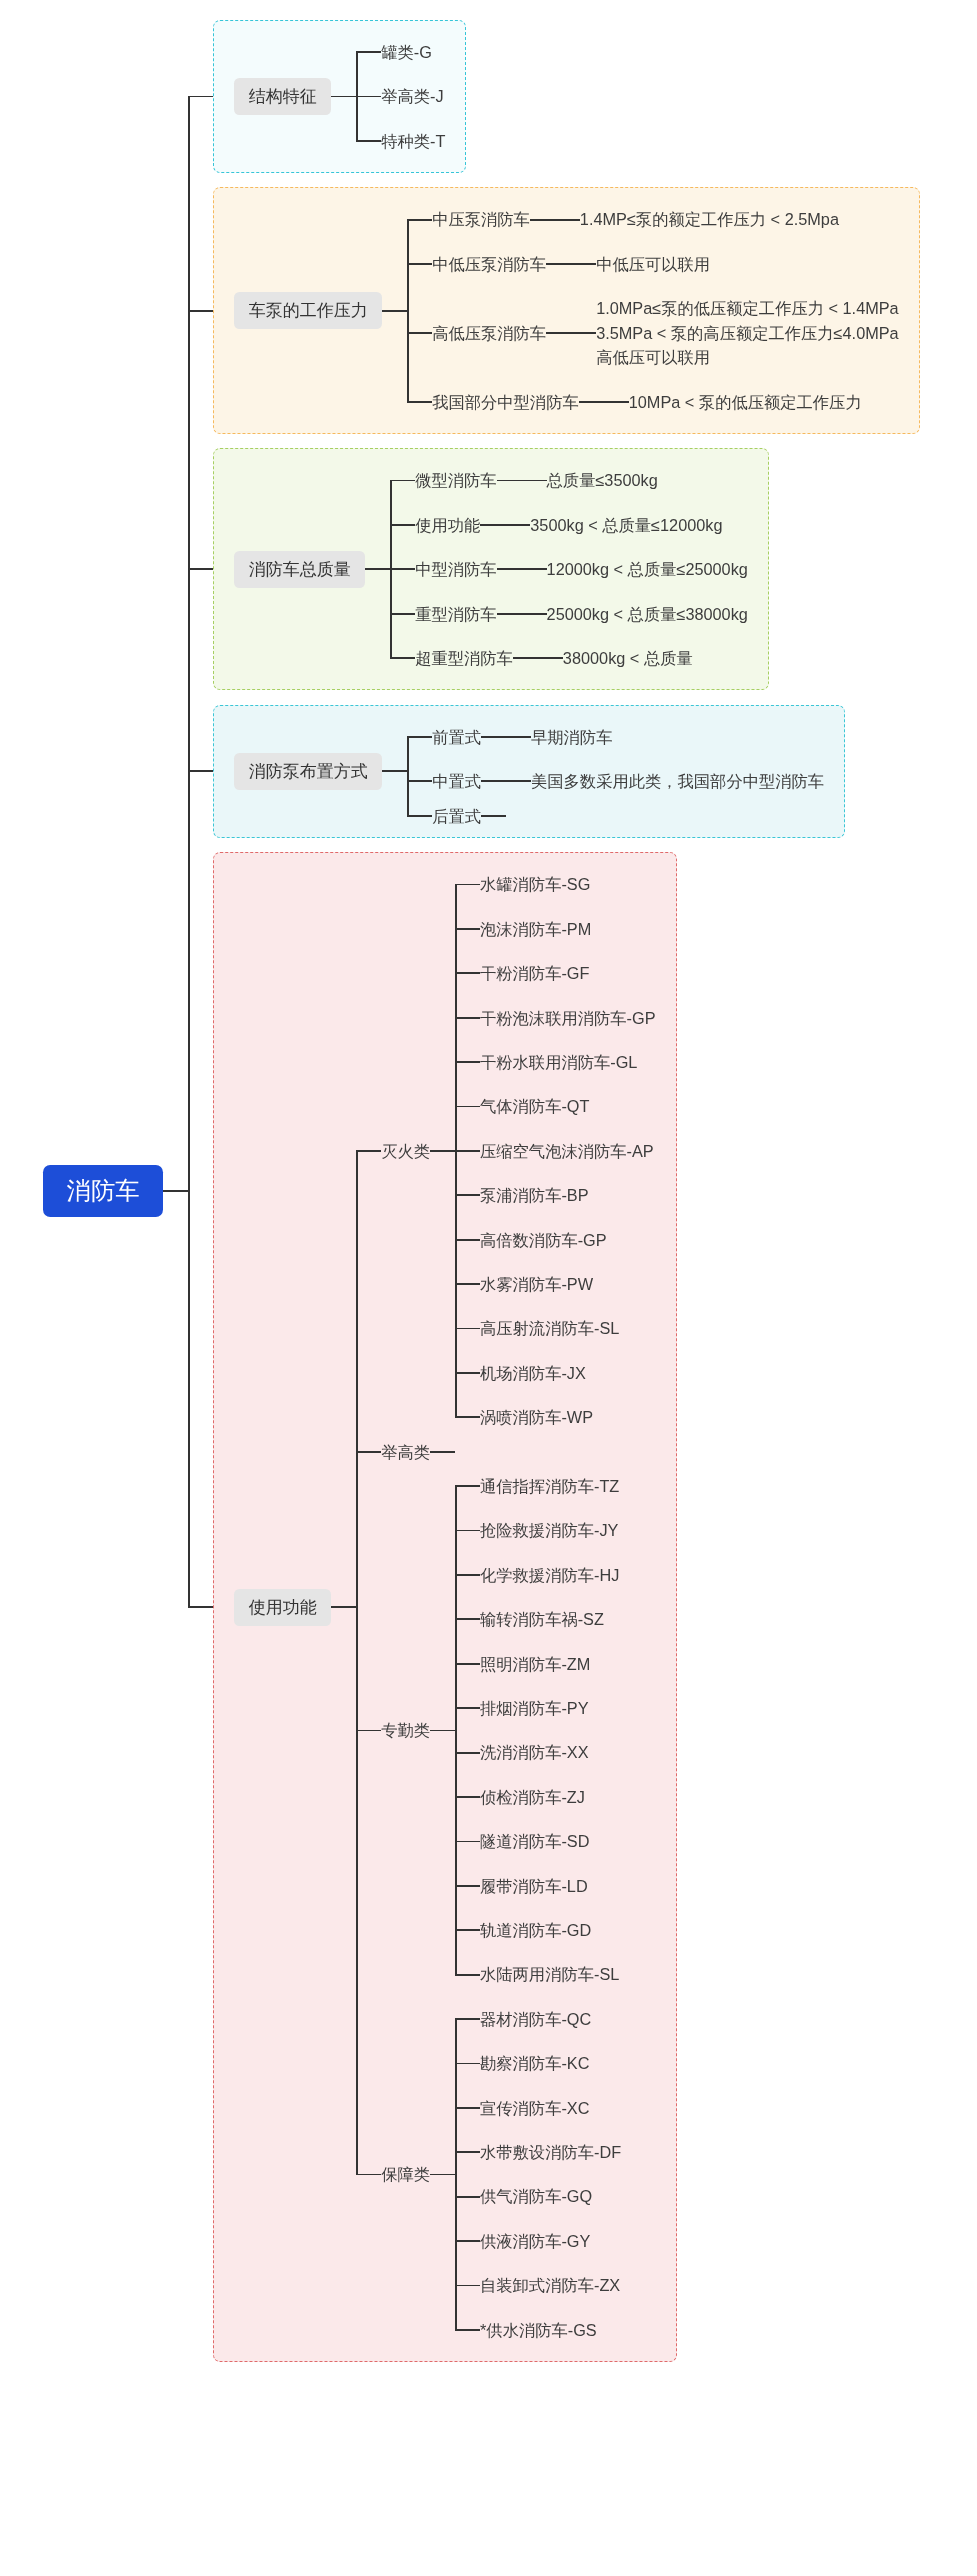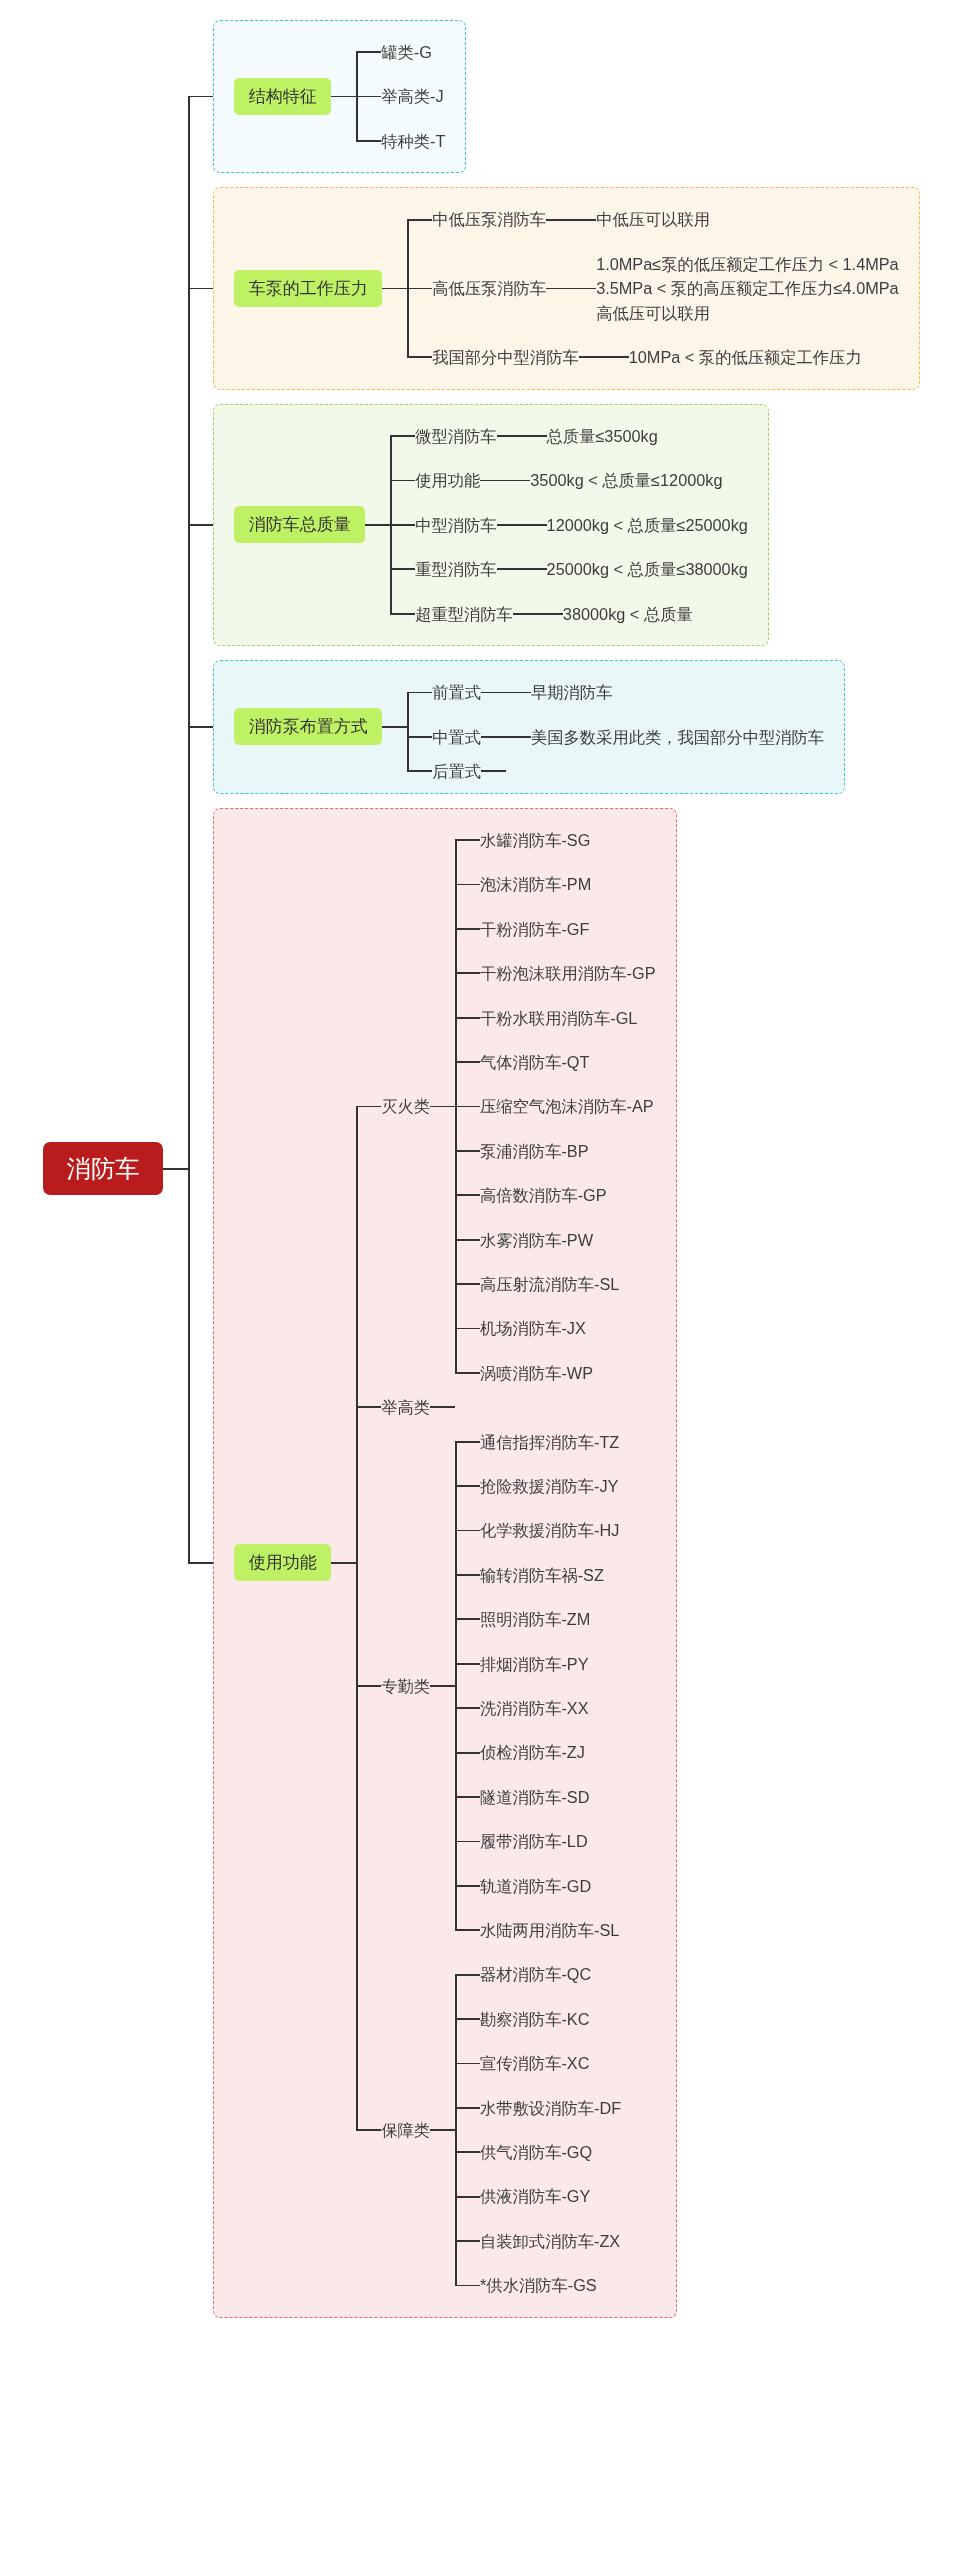--- a/index.html
+++ b/index.html
@@ -36,41 +36,41 @@
   .branch-child { padding: 7.2px 0 7.2px 25px; }
 
   .group-box {
     border: 1.8px dashed #999;
     border-radius: 7.2px;
     padding: 9px 20px;
     background: #fff;
   }
 
   .pill {
-    background: #bef264; color: #333;
+    background: #e5e5e5; color: #333;
     border-radius: 5.4px; padding: 8.1px 14.5px;
     font-size: 17px; line-height: 21px; white-space: nowrap; flex: none; text-align: center;
   }
   .root-pill {
     background: #4a7cf0; color: #fff;
     border-radius: 7.2px; padding: 11.8px 23.5px;
     font-size: 24.4px; line-height: 29px; white-space: nowrap; flex: none;
   }
   .text-label {
     font-size: 16.3px; line-height: 24.4px; color: #3d3d3d;
     white-space: pre-line; flex: none;
   }
   .category-label { color: #3d3d3d; }
 </style>
 </head>
 <body>
 
 <div class="canvas">
   <div class="row">
-    <div class="root-pill" style="background: #b91c1c; color: rgb(255, 255, 255);">消防车</div>
+    <div class="root-pill" style="background: #1d4ed8; color: rgb(255, 255, 255);">消防车</div>
     <div class="stub"></div>
     <div class="children" id="branches">
         <div class="child branch-child">
           <div class="group-box" style="border-color: rgb(54, 197, 216); background: rgb(244, 252, 253);">
             <div class="row">
               <div class="pill">结构特征</div>
               <div class="stub"></div>
               <div class="children">
                 <div class="child leaf-child">
                   <div class="row">
@@ -92,20 +92,33 @@
           </div>
         </div>
         <div class="child branch-child">
           <div class="group-box" style="border-color: rgb(246, 185, 93); background: rgb(253, 245, 231);">
             <div class="row">
               <div class="pill">车泵的工作压力</div>
               <div class="stub"></div>
               <div class="children">
                 <div class="child mid-child">
                   <div class="row">
+                    <div class="text-label category-label">中压泵消防车</div>
+                    <div class="stub"></div>
+                    <div class="children">
+                      <div class="child leaf-child">
+                        <div class="row">
+                          <div class="text-label">1.4MP≤泵的额定工作压力 &lt; 2.5Mpa</div>
+                        </div>
+                      </div>
+                    </div>
+                  </div>
+                </div>
+                <div class="child mid-child">
+                  <div class="row">
                     <div class="text-label category-label">中低压泵消防车</div>
                     <div class="stub"></div>
                     <div class="children">
                       <div class="child leaf-child">
                         <div class="row">
                           <div class="text-label">中低压可以联用</div>
                         </div>
                       </div>
                     </div>
                   </div>

